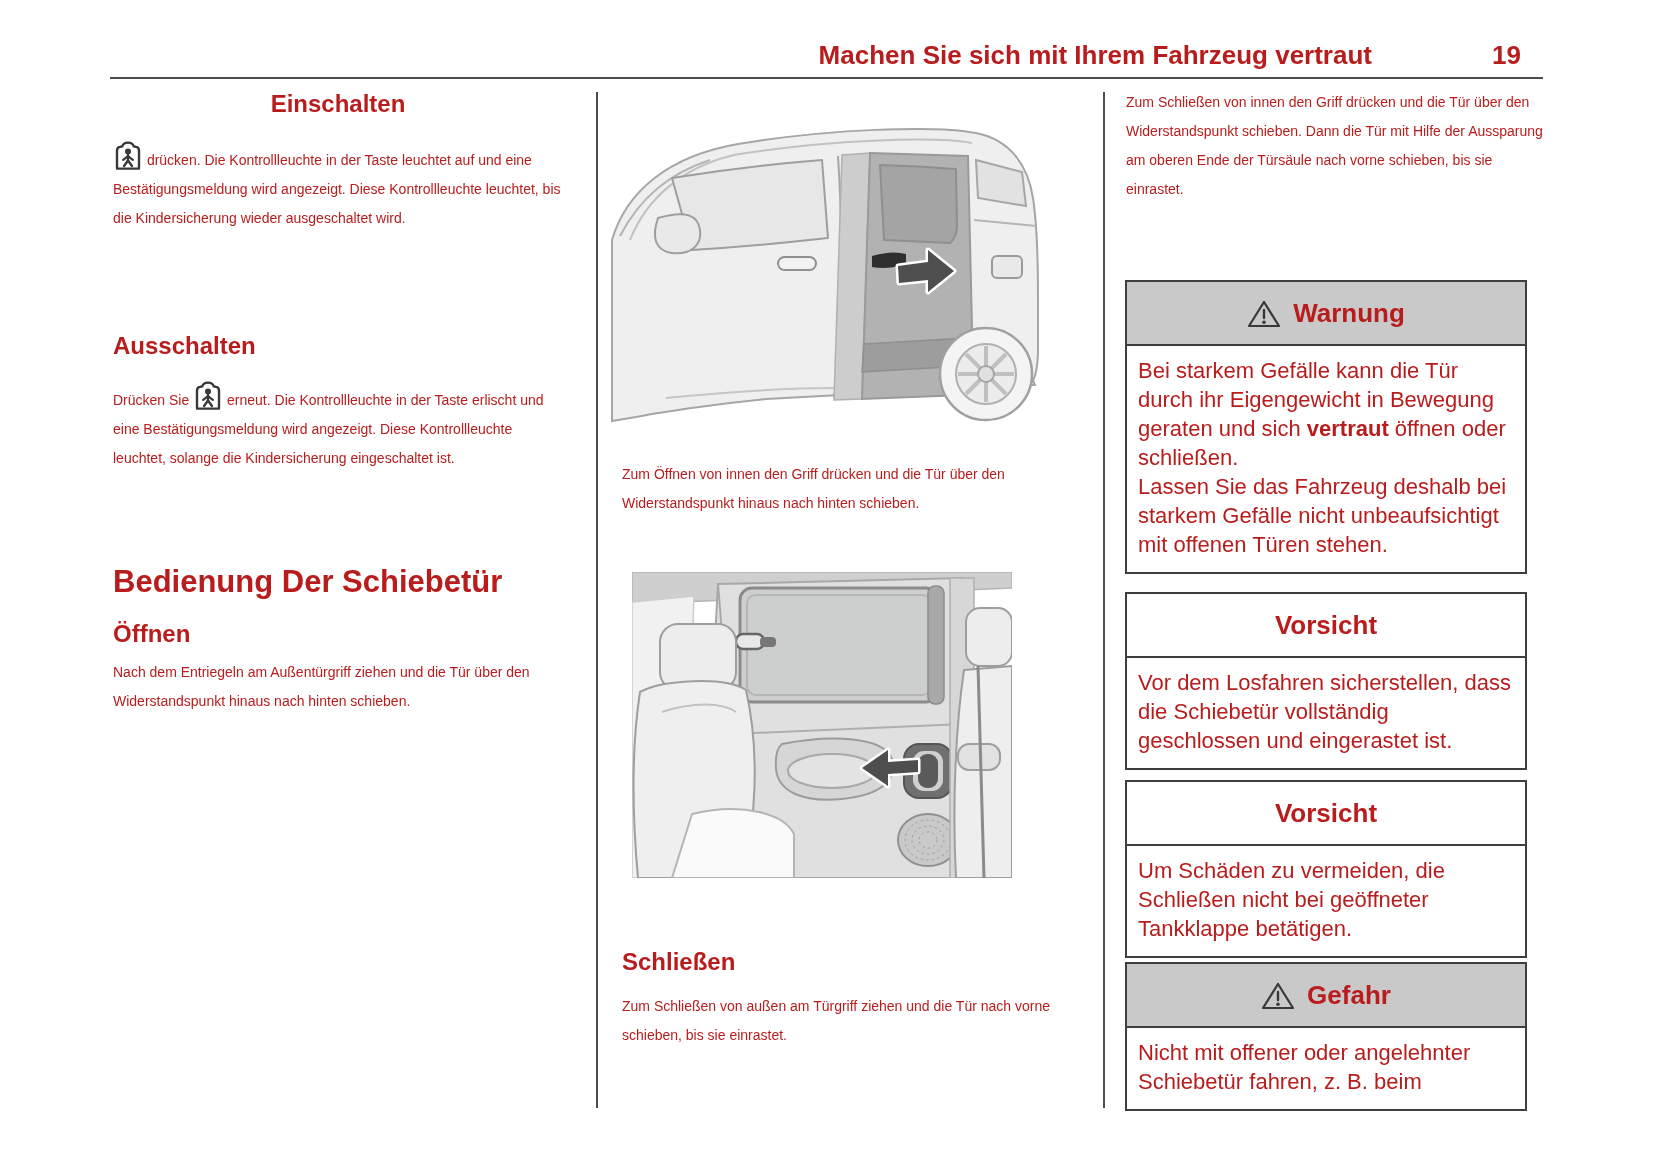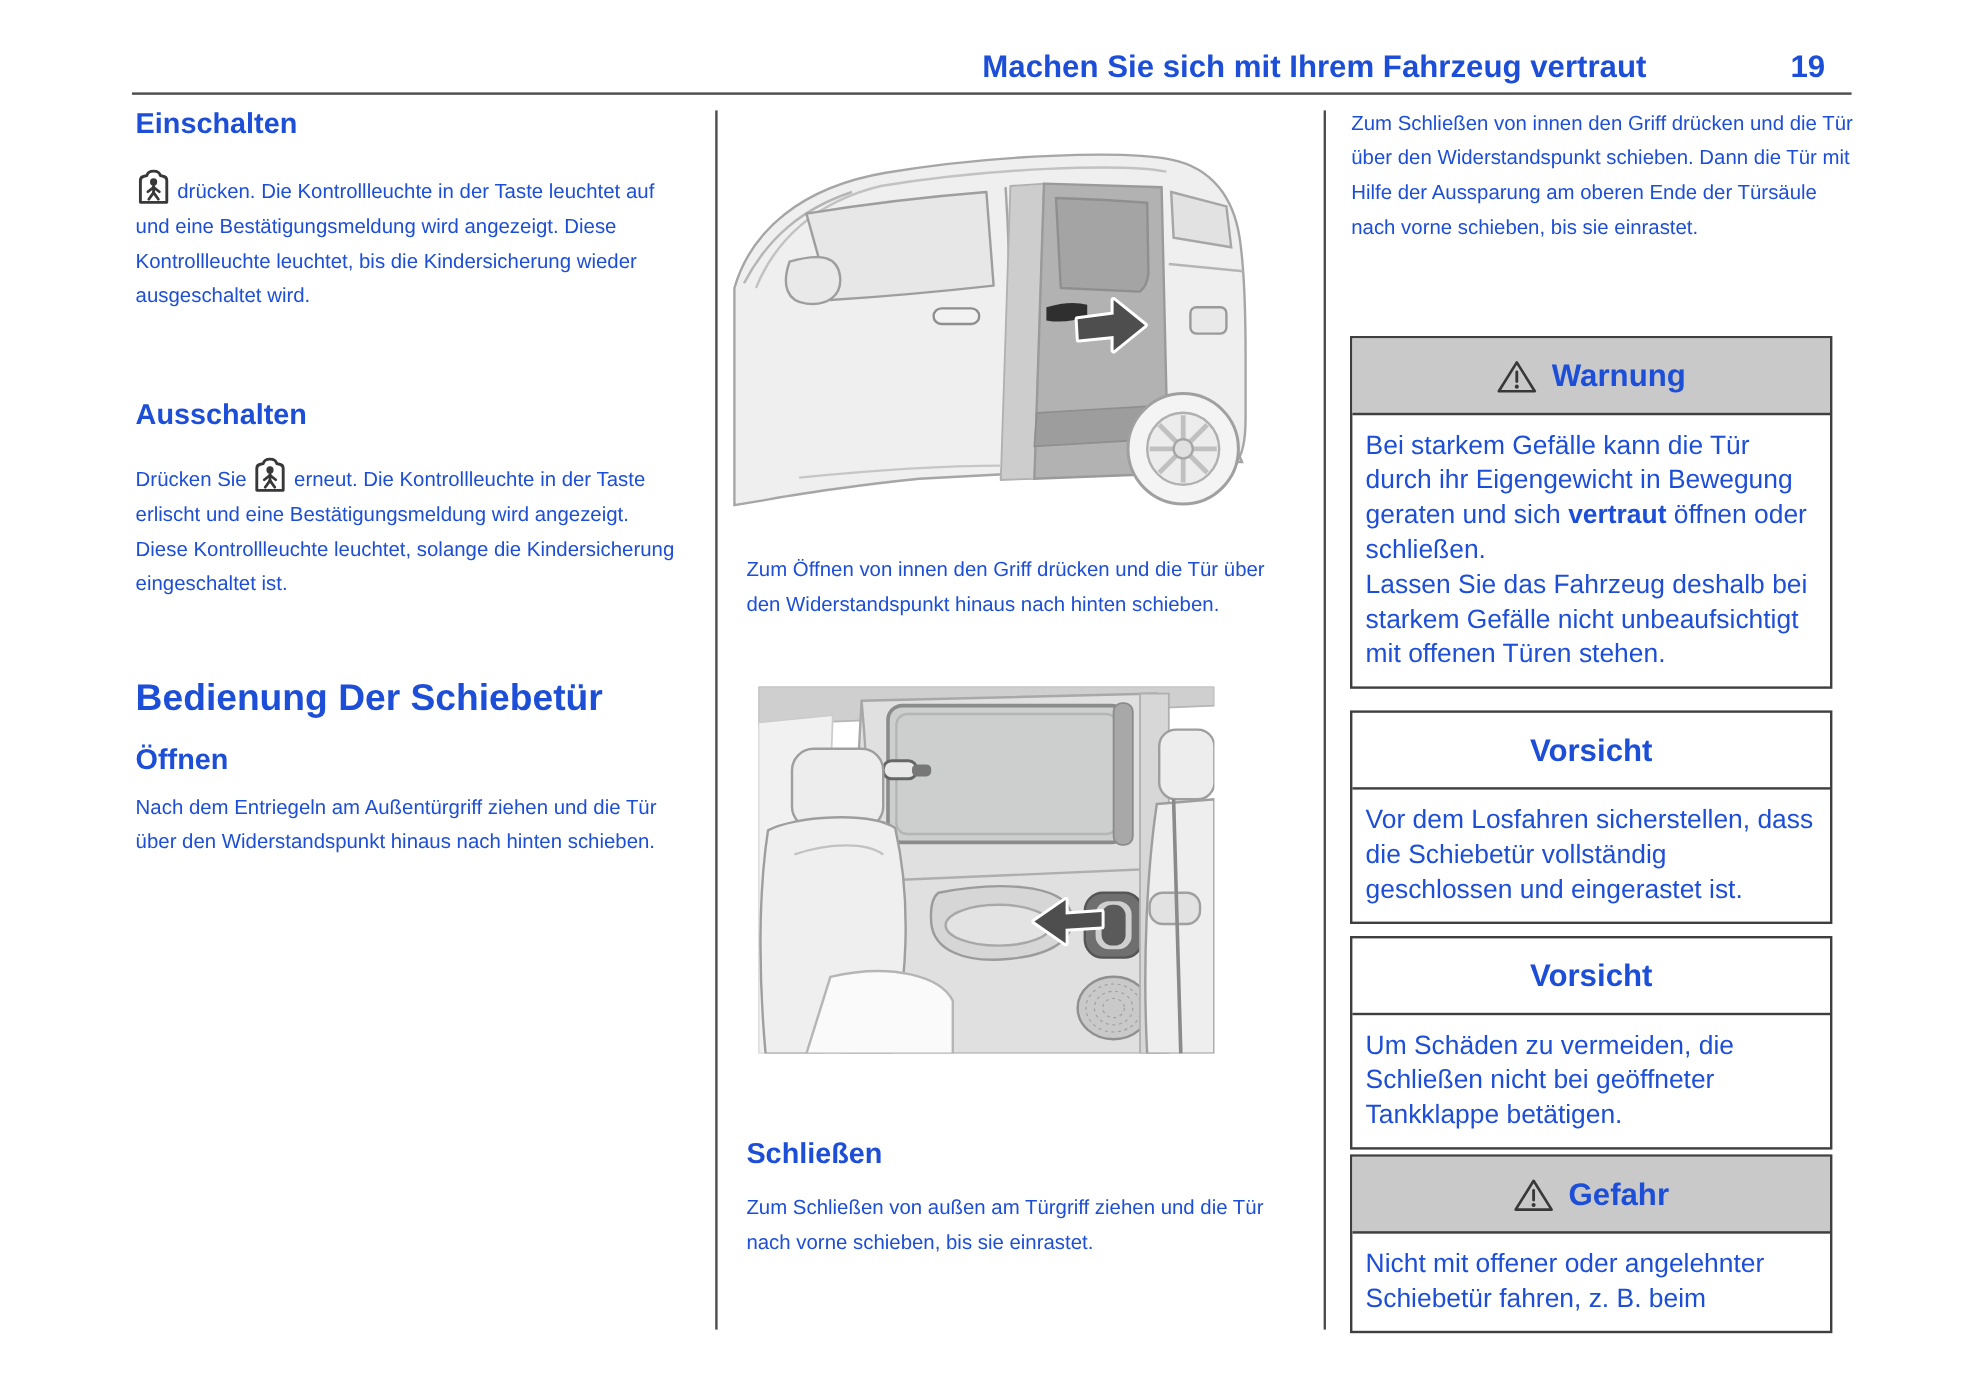--- a/index.html
+++ b/index.html
@@ -1,26 +1,26 @@
 <!DOCTYPE html>
 <html><head>
 <meta charset="utf-8">
 <style>
   html,body { margin:0; padding:0; background:#ffffff; }
   .page {
     position:relative; width:1653px; height:1165px; background:#ffffff;
-    font-family:"Liberation Sans", sans-serif; color:#1d4ed8; overflow:hidden;
+    font-family:"Liberation Sans", sans-serif; color:#b91c1c; overflow:hidden;
   }
   .header-rule { position:absolute; left:110px; top:77px; width:1433px; height:2px; background:#4d4d4d; }
   .page-title { position:absolute; top:40px; right:281px; font-size:26px; font-weight:bold; white-space:nowrap; }
   .page-number { position:absolute; top:40px; right:132px; font-size:26px; font-weight:bold; }
   .vsep { position:absolute; top:92px; width:2px; height:1016px; background:#4d4d4d; }
   .vsep1 { left:596px; } .vsep2 { left:1103px; }
 
-  .blk { position:absolute; font-size:17px; line-height:29px; }
+  .blk { position:absolute; font-size:14px; line-height:29px; }
   .h3 { font-weight:bold; font-size:24px; line-height:28px; }
   .h2 { font-weight:bold; font-size:31px; line-height:34px; }
 
   .img-box { position:absolute; }
   .img-box svg { display:block; width:100%; height:100%; }
 
   .inl-icon { display:inline-block; width:30px; height:31px; vertical-align:-6px; }
   .inl-icon svg { display:block; width:100%; height:100%; }
 
   .msgbox { position:absolute; left:1125px; width:398px; border:2px solid #3f3f3f; background:#ffffff; }
@@ -39,21 +39,21 @@
 
 <div class="page">
 
   <div class="page-title">Machen Sie sich mit Ihrem Fahrzeug vertraut</div>
   <div class="page-number">19</div>
   <div class="header-rule"></div>
 
   <div class="vsep vsep1"></div>
   <div class="vsep vsep2"></div>
 
-  <div class="blk h3" style="left:113px; top:90px; width:450px;">Einschalten</div>
+  <div class="blk h3" style="left:113px; top:90px; width:450px;text-align:center;">Einschalten</div>
 
   <div class="blk" style="left:113px; top:140px; width:452px;">
     <span class="inl-icon"><svg viewBox="0 0 30 31">
       <path d="M4,28.6 L4,10.4 Q4,7.4 7,6.9 L9.3,6.4 Q10.2,2.6 15,2.6 Q19.8,2.6 20.7,6.4 L23,6.9 Q26,7.4 26,10.4 L26,28.6 Z" fill="none" stroke="#383838" stroke-width="2.4" stroke-linejoin="round"></path>
       <circle cx="15" cy="11.6" r="3" fill="#383838"></circle>
       <g stroke="#383838" stroke-width="2.3" stroke-linecap="round" fill="none">
         <path d="M15,15 L15,20.5"></path>
             <path d="M15,16.2 L10.2,19.8"></path>
             <path d="M15,16.2 L19.8,19.8"></path>
         <path d="M15,20.5 L11,26"></path>

